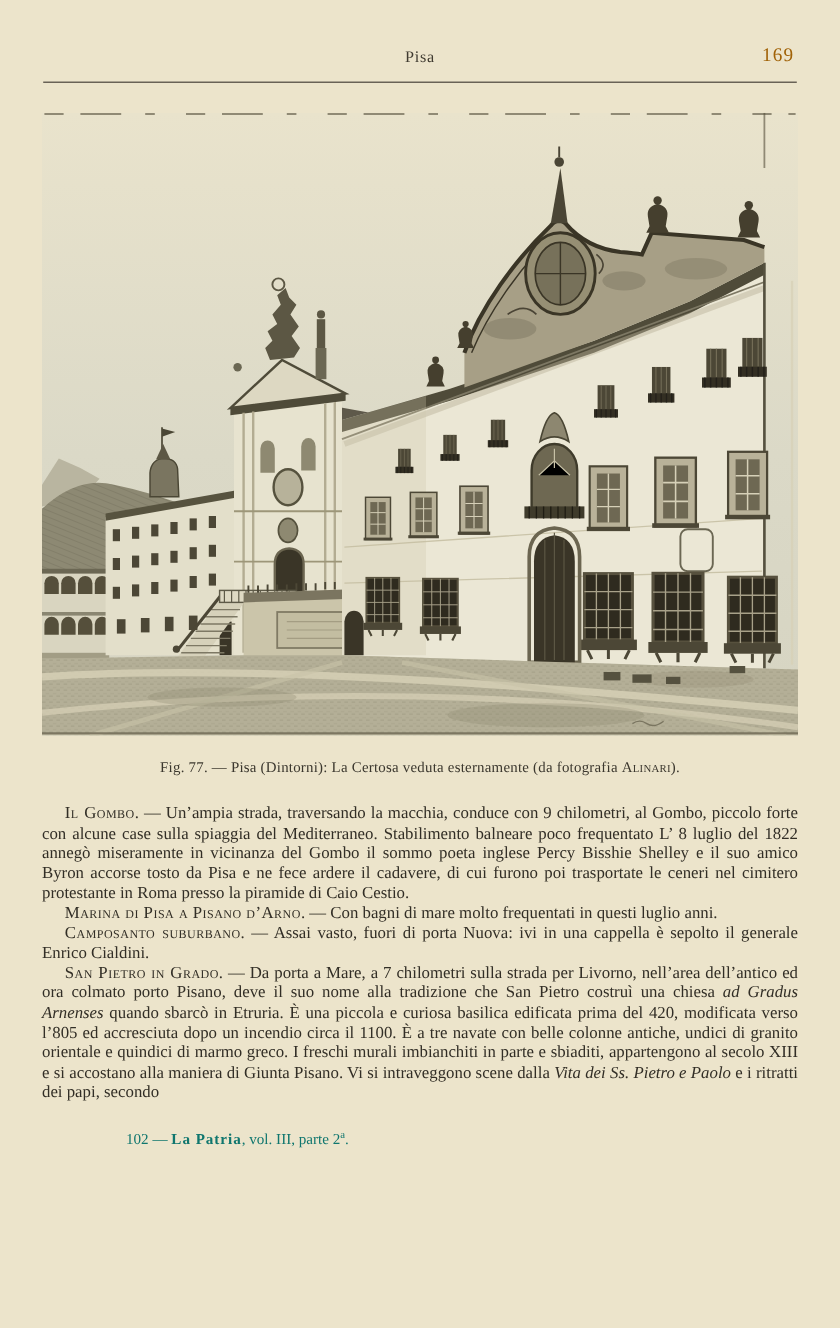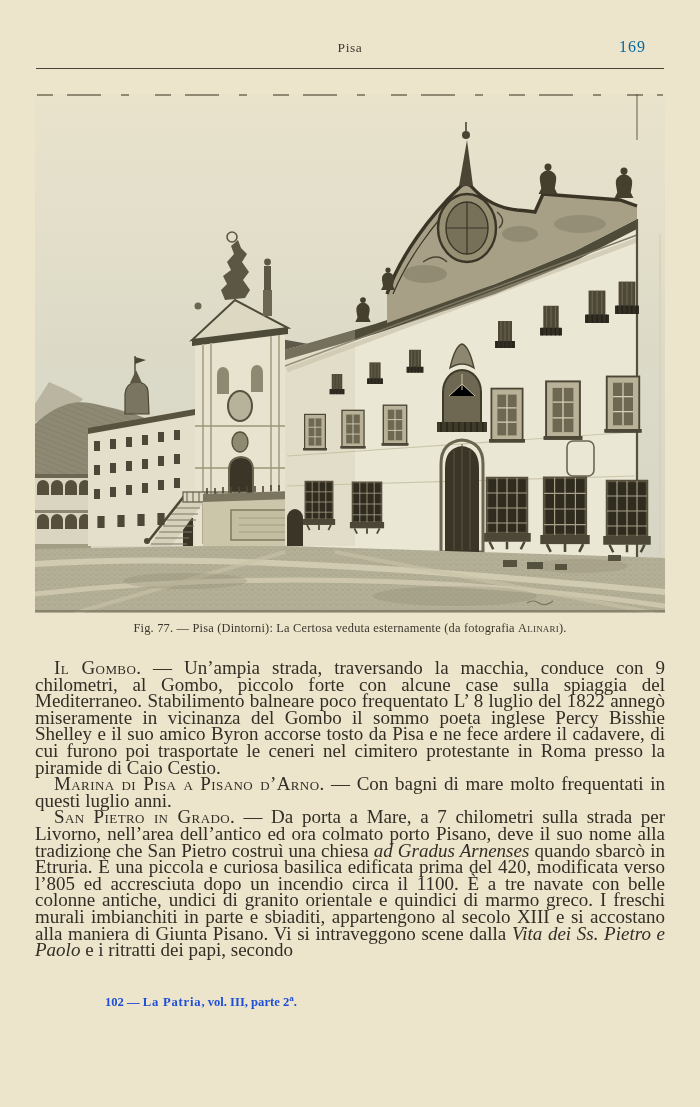--- a/index.html
+++ b/index.html
@@ -5,36 +5,36 @@
   html,body{margin:0;padding:0;}
   body{
     width:700px;height:1107px;
     background:#ece4cb;
     font-family:"Liberation Serif","DejaVu Serif",serif;
     color:#33302a;
     overflow:hidden;
   }
   .sheet{position:relative;width:700px;height:1107px;}
   
-  .pagehead{position:relative;margin:40px 52px 0;height:17px;}
+  .pagehead{position:relative;margin:40px 36px 0;height:17px;}
   .running{display:block;text-align:center;font-size:13.5px;letter-spacing:.6px;color:#3f3a30;}
-  .pnum{position:absolute;right:2px;top:-2px;font-size:16px;letter-spacing:1px;color:#0369a1;}
+  .pnum{position:absolute;right:2px;top:-2px;font-size:16px;letter-spacing:1px;color:#a16207;}
   .rule{margin:11px 36px 0;border-top:1.6px solid #49433a;height:0;}
   
   figure{margin:25px 35px 0;padding:0;}
   .plate{width:630px;height:519px;line-height:0;}
-  figcaption{margin-top:8px;text-align:center;font-size:12.4px;color:#3b372e;letter-spacing:.2px;}
+  figcaption{margin-top:19px;text-align:center;font-size:12.4px;color:#3b372e;letter-spacing:.2px;}
   .sc{font-variant:small-caps;}
   
-  .bodytext{margin:24px 35px 0;width:630px;font-size:19px;line-height:16.6px;text-align:justify;color:#322e26;}
+  .bodytext{margin:24px 35px 0;width:630px;font-size:14px;line-height:16.6px;text-align:justify;color:#322e26;}
   .bodytext p{margin:0;text-indent:19px;}
   .bodytext .lead{letter-spacing:.4px;}
   .bodytext em{font-style:italic;}
   
-  .pagefoot{margin:34px 0 0 105px;font-size:12.6px;color:#1d4ed8;font-weight:bold;}
+  .pagefoot{margin:20px 0 0 105px;font-size:12.6px;color:#0f766e;}
   .pagefoot b{letter-spacing:.8px;}
   .pagefoot sup{font-size:9px;}
 </style>
 </head>
 <body>
 
 <div class="sheet">
 
   <div class="pagehead">
     <span class="running">Pisa</span>
@@ -278,18 +278,19 @@
           <line x1="0" y1="517" x2="630" y2="517" stroke="#6e6854" stroke-width="1.6" opacity="0.8"></line>
         </g>
       </svg>
     </div>
     <figcaption><span>Fig. 77. — Pisa (Dintorni): La Certosa veduta esternamente (da fotografia </span><span class="sc">Alinari</span><span>).</span></figcaption>
   </figure>
 
   <div class="bodytext">
     <p><span class="sc lead">Il Gombo</span><span>. — Un’ampia strada, traversando la macchia, conduce con 9 chilometri, al Gombo, piccolo forte con alcune case sulla spiaggia del Mediterraneo. Stabilimento balneare poco frequentato L’ 8 luglio del 1822 annegò miseramente in vicinanza del Gombo il sommo poeta inglese Percy Bisshie Shelley e il suo amico Byron accorse tosto da Pisa e ne fece ardere il cadavere, di cui furono poi trasportate le ceneri nel cimitero protestante in Roma presso la piramide di Caio Cestio.</span></p>
     <p><span class="sc lead">Marina di Pisa a Pisano d’Arno</span><span>. — Con bagni di mare molto frequentati in questi luglio anni.</span></p>
+    <p><span class="sc lead">Camposanto suburbano</span><span>. — Assai vasto, fuori di porta Nuova: ivi in una cappella è sepolto il generale Enrico Cialdini.</span></p>
     <p><span class="sc lead">San Pietro in Grado</span><span>. — Da porta a Mare, a 7 chilometri sulla strada per Livorno, nell’area dell’antico ed ora colmato porto Pisano, deve il suo nome alla tradizione che San Pietro costruì una chiesa </span><em>ad Gradus Arnenses</em><span> quando sbarcò in Etruria. È una piccola e curiosa basilica edificata prima del 420, modificata verso l’805 ed accresciuta dopo un incendio circa il 1100. È a tre navate con belle colonne antiche, undici di granito orientale e quindici di marmo greco. I freschi murali imbianchiti in parte e sbiaditi, appartengono al secolo XIII e si accostano alla maniera di Giunta Pisano. Vi si intraveggono scene dalla </span><em>Vita dei Ss. Pietro e Paolo</em><span> e i ritratti dei papi, secondo</span></p>
   </div>
 
   <div class="pagefoot"><span>102 — </span><b>La Patria</b><span>, vol. III, parte 2</span><sup>a</sup><span>.</span></div>
 
 </div>
 
 </body></html>

